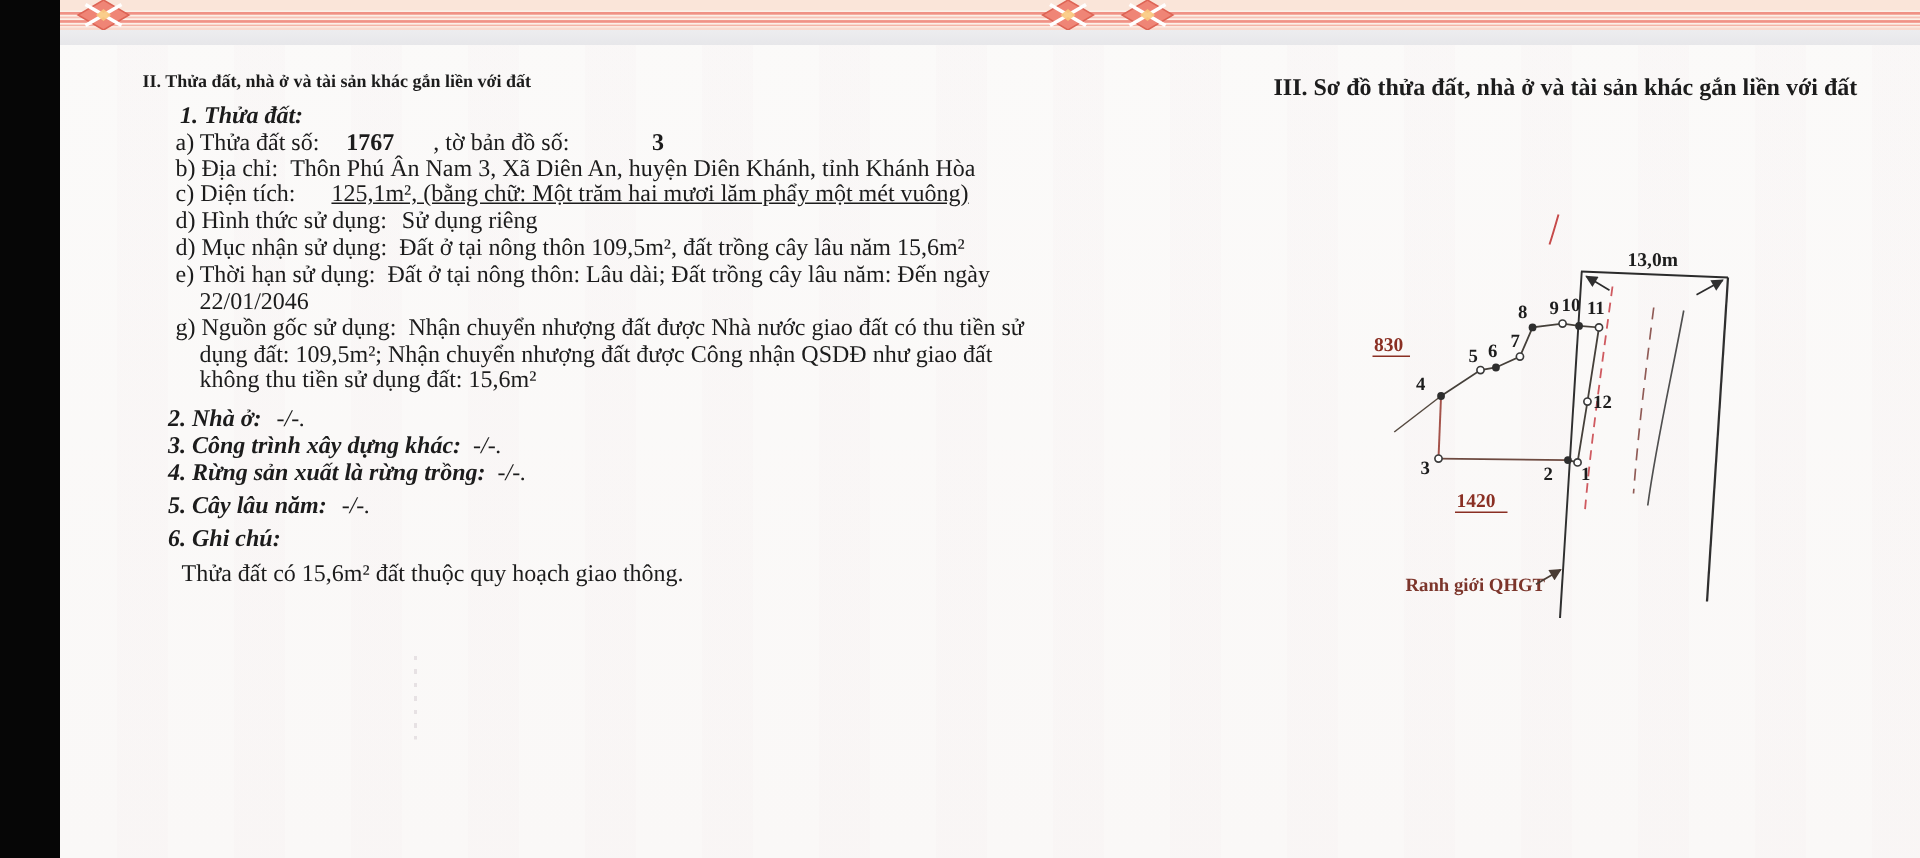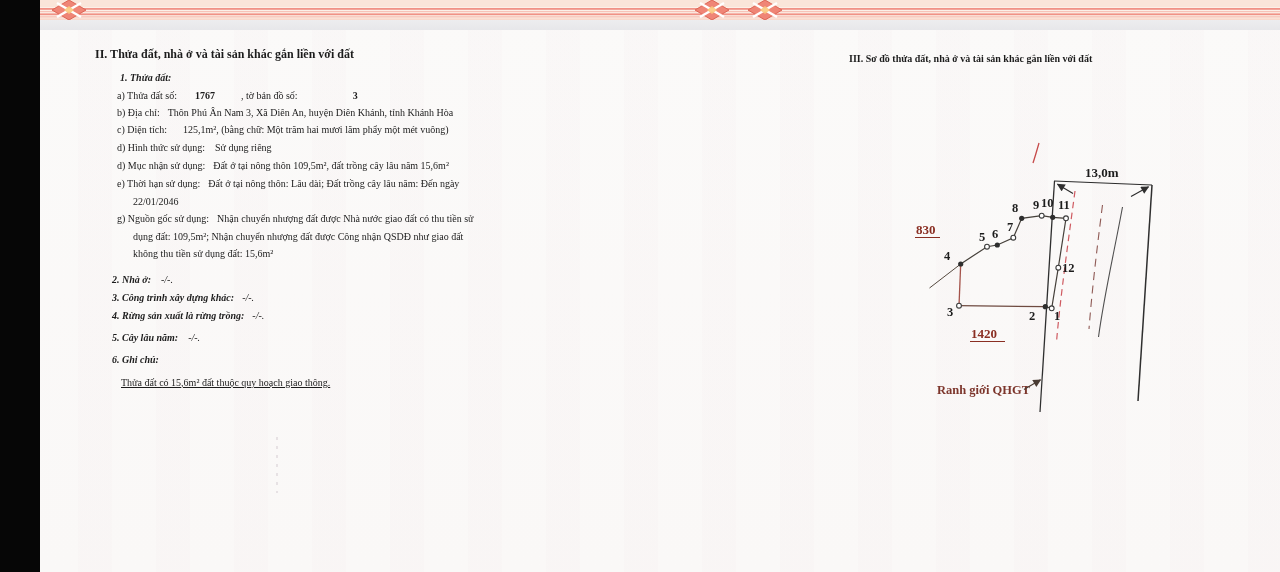--- a/index.html
+++ b/index.html
@@ -6,28 +6,28 @@
   body{width:1280px;height:572px;position:relative;overflow:hidden;
        background:#fbfaf9;font-family:"Liberation Serif", serif;color:#1c1c1c;}
   .paper{position:absolute;inset:0;
        background:
          repeating-linear-gradient(90deg, rgba(238,224,228,0.10) 0 34px, rgba(255,255,255,0) 34px 78px),
          linear-gradient(#fbfaf9,#faf8f7);}
   .black-bar{position:absolute;left:0;top:0;width:40px;height:572px;background:#060606;}
   .band{position:absolute;left:40px;top:0;height:20px;width:1240px;}
   .gray-strip{position:absolute;left:40px;top:20px;width:1240px;height:10px;
        background:linear-gradient(#ededef,#e7e7ea);}
-  .t{position:absolute;white-space:nowrap;font-size:10px;line-height:17px;}
+  .t{position:absolute;white-space:nowrap;font-size:16px;line-height:17px;}
   .b{font-weight:bold;}
   .bi{font-weight:bold;font-style:italic;}
   .i{font-style:italic;}
   .h2{font-size:12px;}
   .ml10{display:inline-block;margin-left:10px;}
   .ml8{display:inline-block;margin-left:8px;}
-  .ml16{display:inline-block;margin-left:16px;}
+  .ml16{display:inline-block;margin-left:24px;text-decoration:underline;}
   .ml18{display:inline-block;margin-left:18px;}
   .ml26{display:inline-block;margin-left:26px;}
   .ml55{display:inline-block;margin-left:55px;}
   .diagram{position:absolute;left:900px;top:138px;width:300px;height:285px;}
   .artifact{position:absolute;left:276px;top:437px;width:2px;height:56px;
        background:repeating-linear-gradient(#cfc6cc 0 3px, transparent 3px 9px);opacity:.45;}
 </style>
 </head>
 <body>
 
@@ -105,21 +105,21 @@
 <div class="t" style="left:112px;top:307px;">
   <span class="bi">4. Rừng sản xuất là rừng trồng:</span><span class="i ml8">-/-.</span>
 </div>
 <div class="t" style="left:112px;top:329px;">
   <span class="bi">5. Cây lâu năm:</span><span class="i ml10">-/-.</span>
 </div>
 <div class="t" style="left:112px;top:351px;">
   <span class="bi">6. Ghi chú:</span><span class="i ml8"></span>
 </div>
 
-<div class="t" style="left:121px;top:374px;text-decoration:underline;">Thửa đất có 15,6m² đất thuộc quy hoạch giao thông.</div>
+<div class="t" style="left:121px;top:374px;">Thửa đất có 15,6m² đất thuộc quy hoạch giao thông.</div>
 
 <div class="t b" style="left:849px;top:50px;">III. Sơ đồ thửa đất, nhà ở và tài sản khác gắn liền với đất</div>
 
 <svg class="diagram" viewBox="900 138 300 285">
   <defs>
     <marker id="ah-dark" viewBox="0 0 10 10" refX="9" refY="5" markerWidth="9" markerHeight="8" orient="auto" markerUnits="userSpaceOnUse">
       <path d="M0,0 L10,5 L0,10 z" fill="#2f2f2f"></path>
     </marker>
     <marker id="ah-maroon" viewBox="0 0 10 10" refX="9" refY="5" markerWidth="9" markerHeight="8" orient="auto" markerUnits="userSpaceOnUse">
       <path d="M0,0 L10,5 L0,10 z" fill="#4a3c34"></path>

